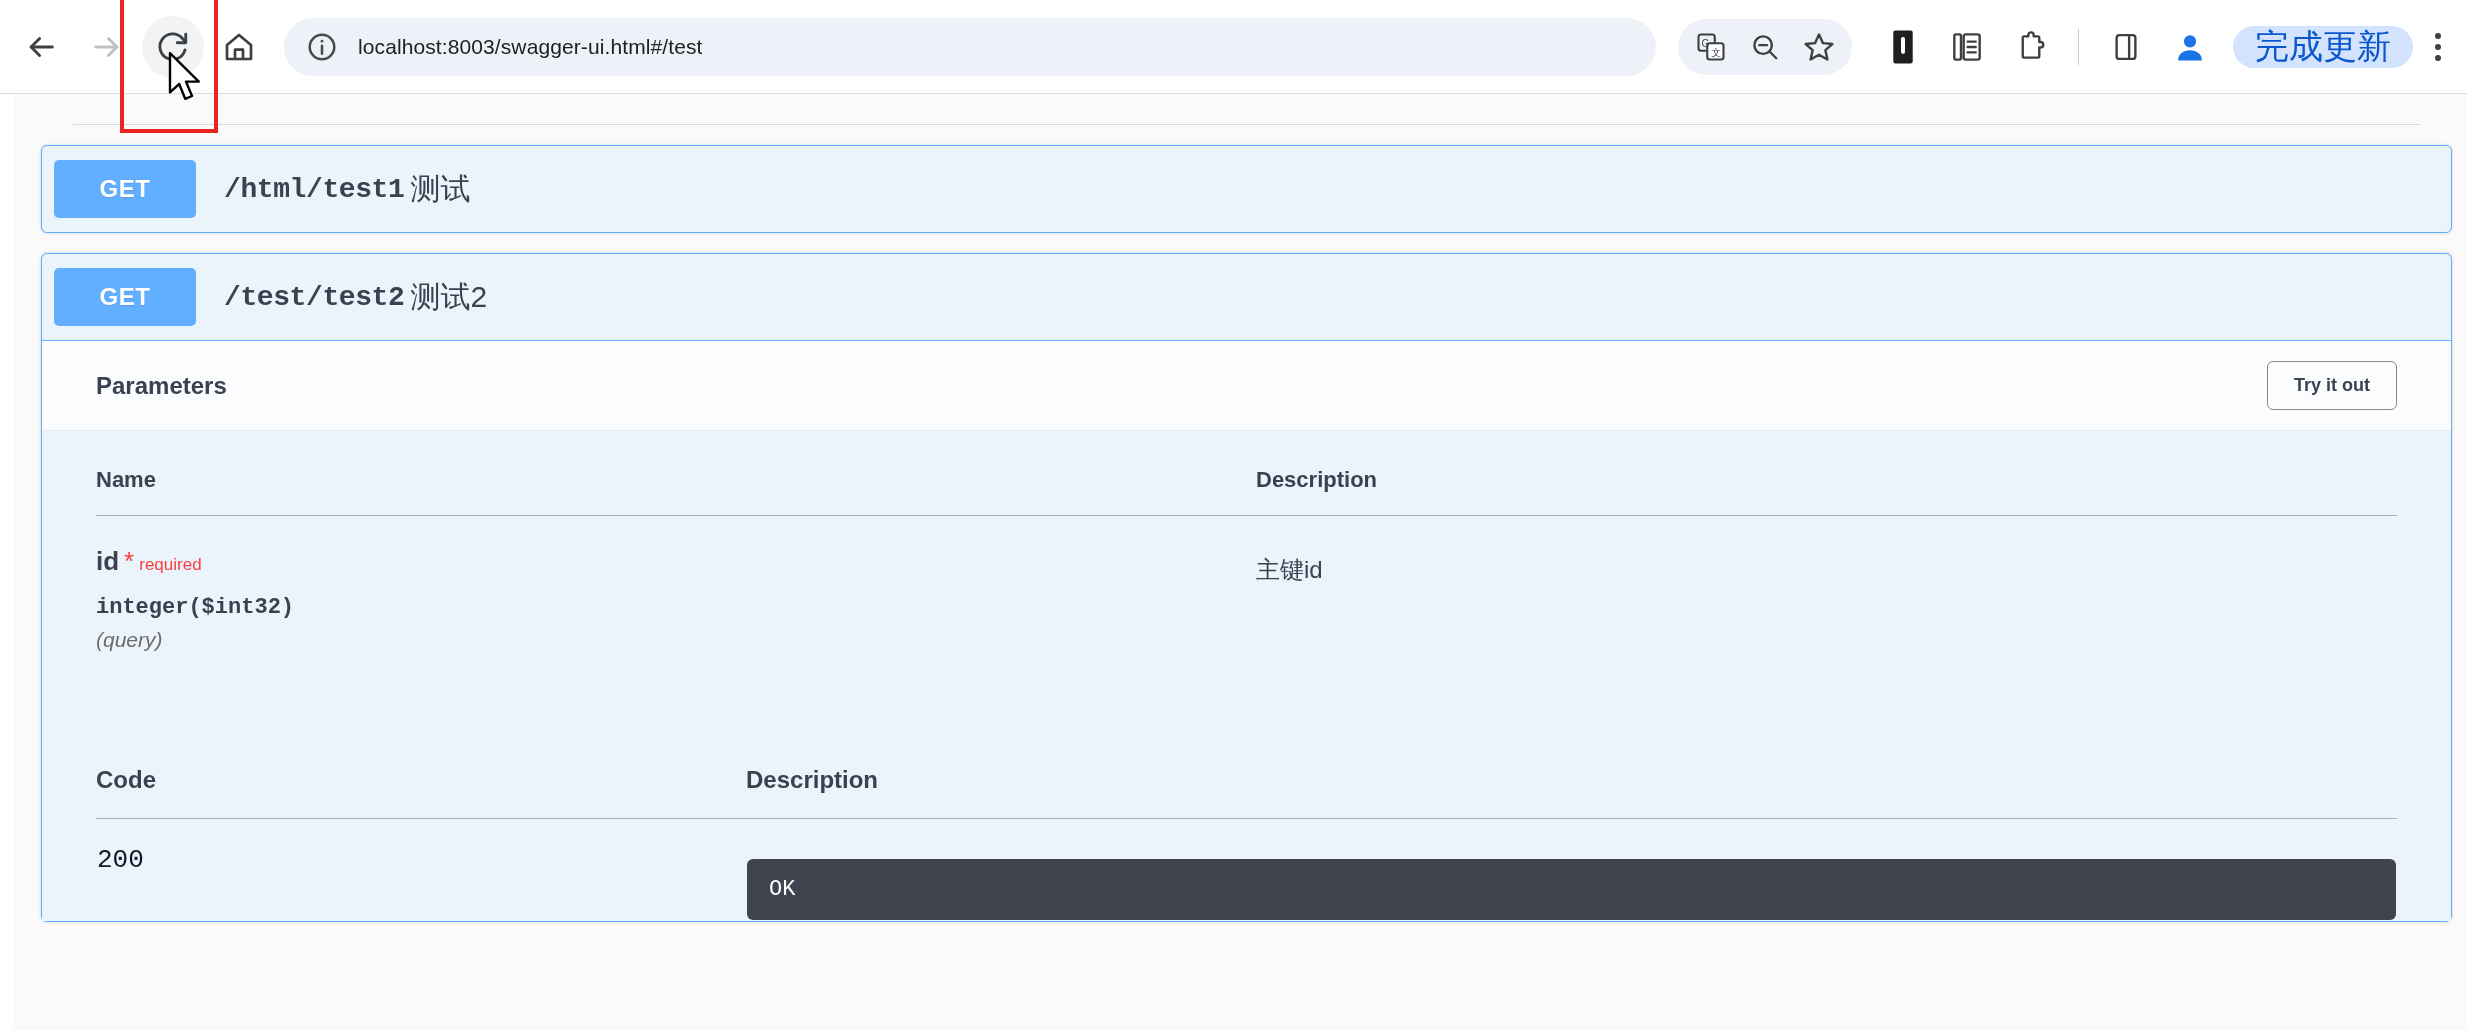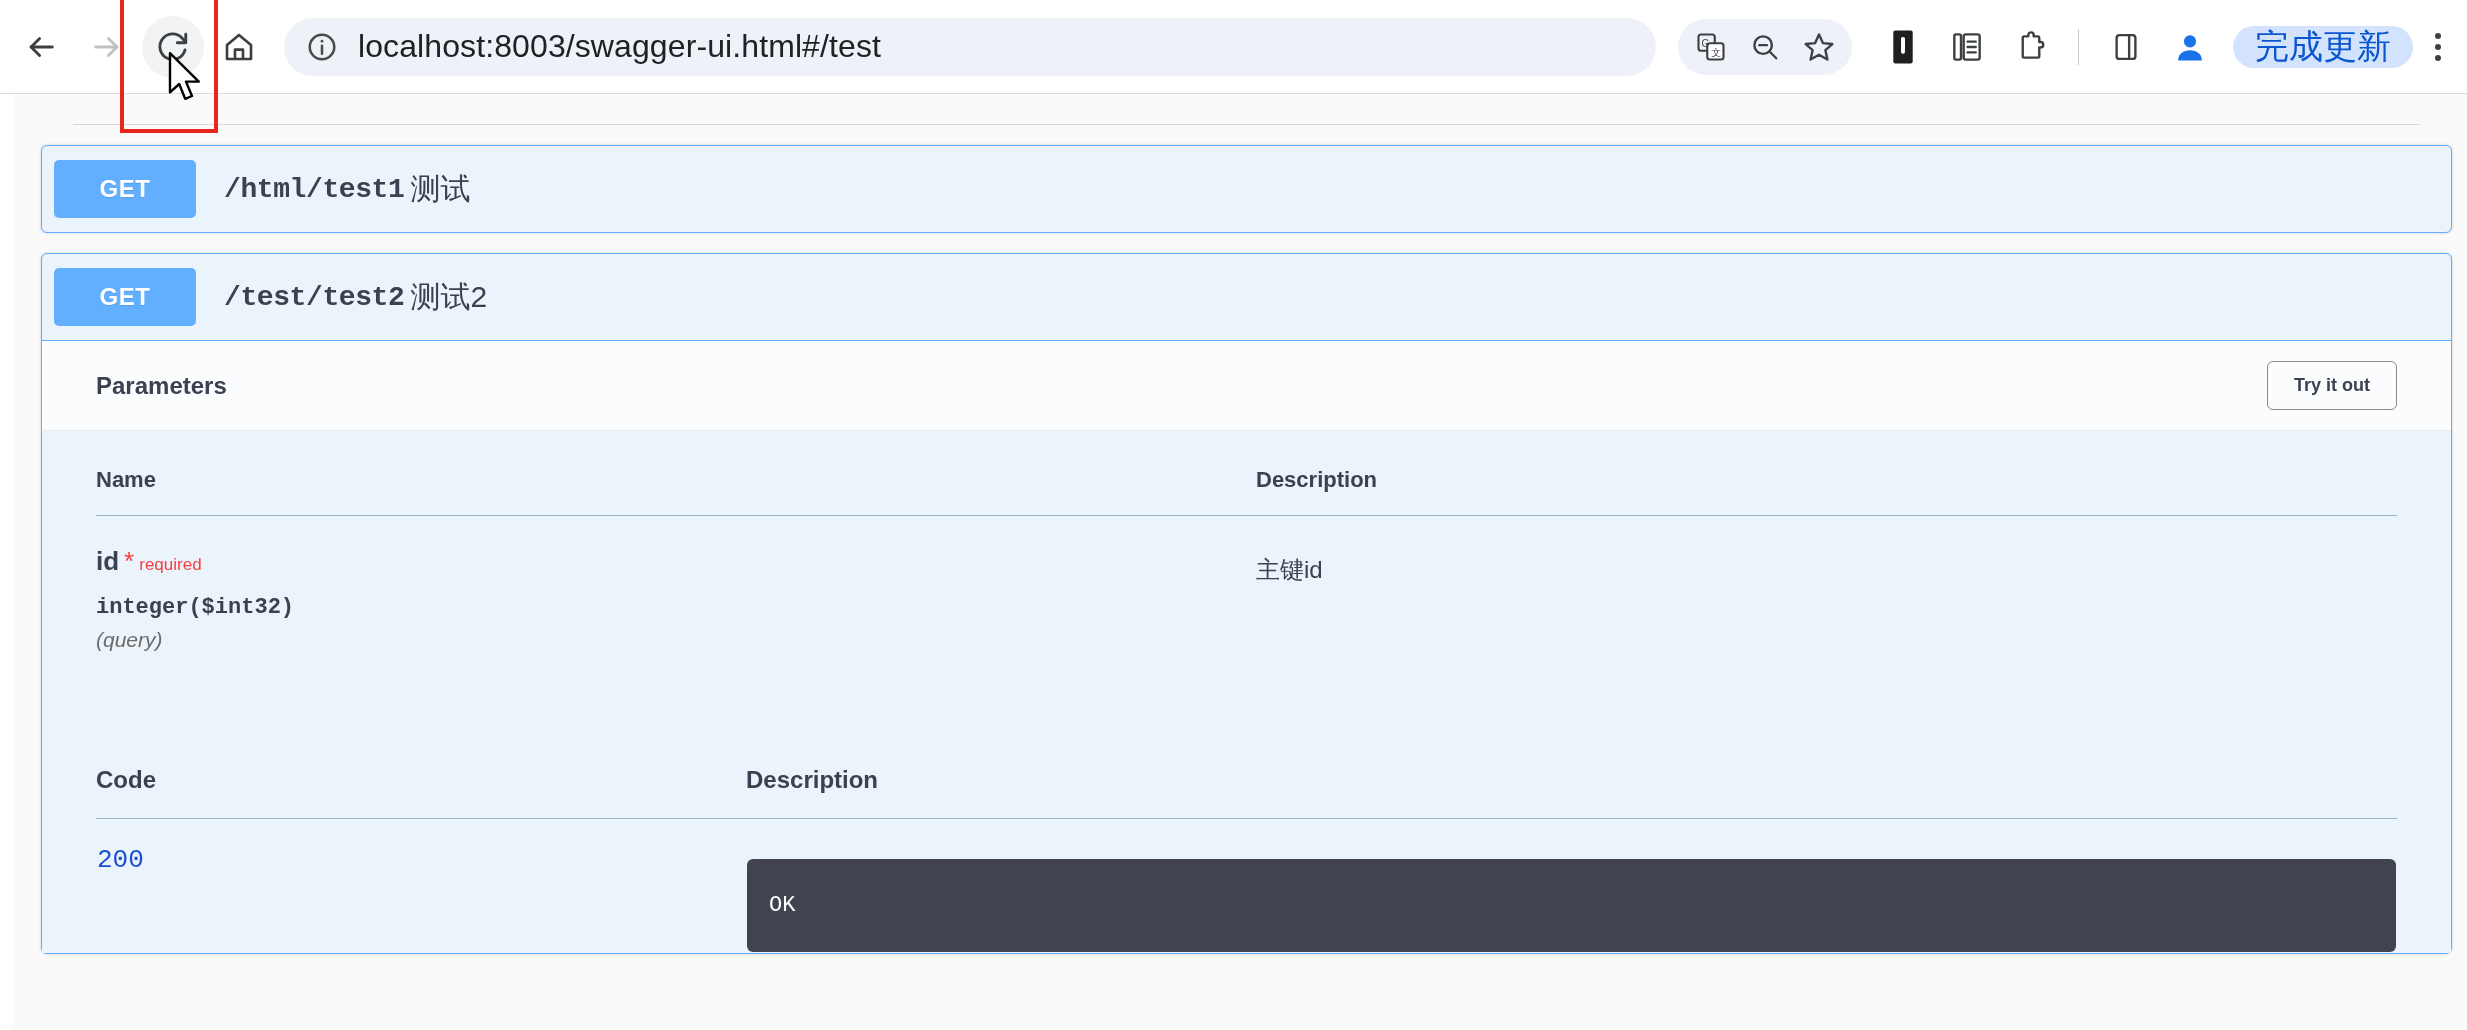--- a/index.html
+++ b/index.html
@@ -37,21 +37,21 @@
     display: flex; align-items: center;
     padding: 0 18px;
     max-width: 1372px;
   }
   .omnibox .site-info {
     width: 40px; height: 40px; border-radius: 50%;
     display: flex; align-items: center; justify-content: center;
     margin-right: 16px; flex: 0 0 auto; cursor: pointer;
   }
   .omnibox .url-text {
-    font-size: 32px; color: #202124; letter-spacing: 0.1px;
+    font-size: 21px; color: #202124; letter-spacing: 0.1px;
     white-space: nowrap; overflow: hidden; text-overflow: ellipsis;
     font-family: "Liberation Sans", sans-serif;
   }
 
   .right-actions { display: flex; align-items: center; gap: 2px; padding-right: 6px; }
   .pill-group {
     display: flex; align-items: center;
     background: #eef1f8; border-radius: 28px;
     height: 56px; padding: 0 6px; margin-right: 18px;
   }
@@ -211,26 +211,26 @@
     text-align: left;
     font-family: "Liberation Sans", sans-serif;
     font-size: 24px; font-weight: bold; color: #3b4151;
     padding: 34px 0 24px 0;
     border-bottom: 1px solid #9fb2c4;
   }
   .col-code { width: 650px; }
   table.responses td { vertical-align: top; padding-top: 26px; }
   .resp-code {
     font-family: "Liberation Mono", monospace;
-    font-size: 26px; color: #1d4ed8;
+    font-size: 26px; color: #0f172a;
   }
   .resp-codeblock {
     background: #41444e;
     border-radius: 6px;
-    padding: 34px 22px;
+    padding: 18px 22px;
     color: #ffffff;
     font-family: "Liberation Mono", monospace;
     font-size: 22px;
     margin-top: 14px;
   }
 </style>
 </head>
 <body>
 
 <div class="browser-chrome">

